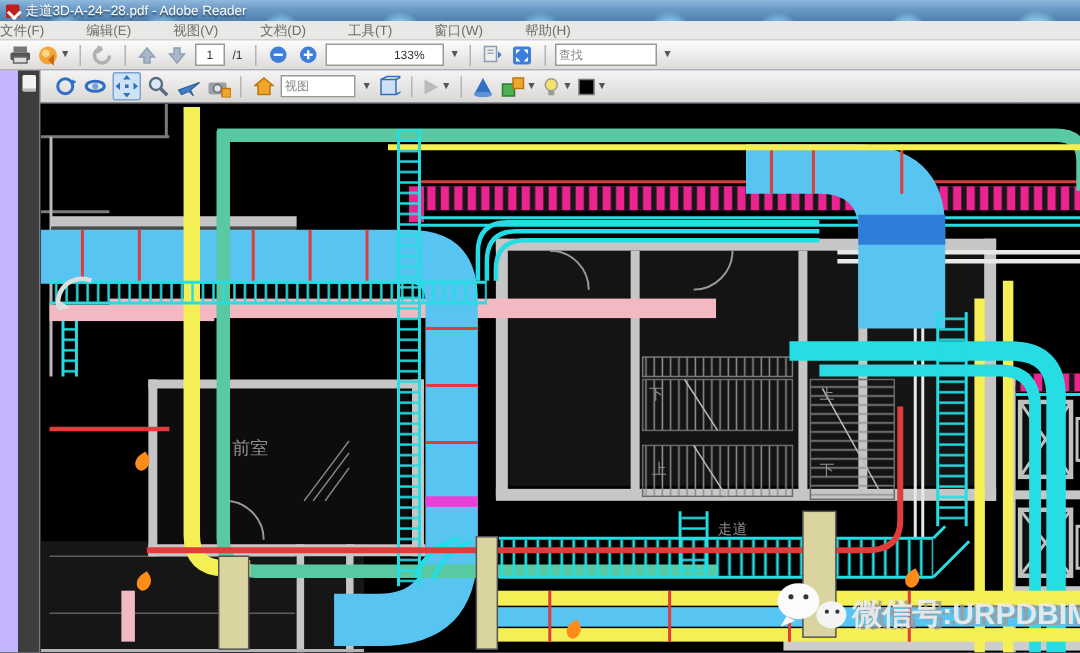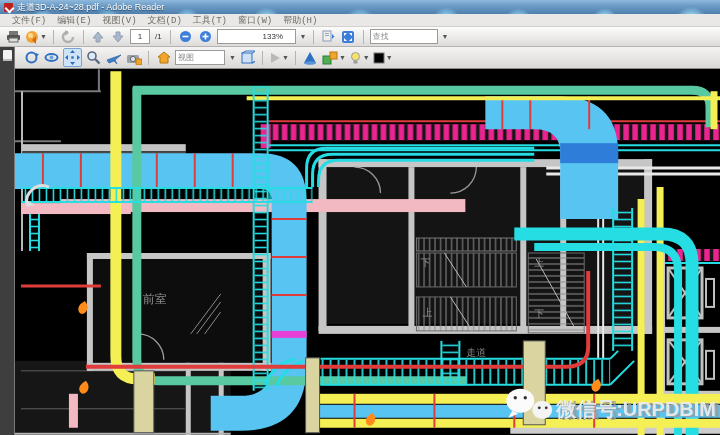--- a/index.html
+++ b/index.html
@@ -19,22 +19,22 @@
       radial-gradient(circle at 84% 150%, rgba(160,230,255,.9) 0 5px, rgba(160,230,255,0) 13px),
       radial-gradient(circle at 96% 170%, rgba(170,235,255,.95) 0 7px, rgba(170,235,255,0) 17px),
       linear-gradient(#8fb9dd 0%,#6d9cc6 40%,#4f7fae 100%);
     }
   .titlebar .apptitle{font-size:9px;color:#fff;text-shadow:0 1px 1px rgba(0,0,0,.5);}
   .pdficon{width:9px;height:9px;background:#c11e1e;border-radius:1px;position:relative;}
   .pdficon:before{content:"";position:absolute;left:2px;top:2px;width:5px;height:5px;
     border-left:2px solid #fff;border-bottom:2px solid #fff;transform:rotate(-45deg);}
 
   
-  .menubar{height:12px;background:#e9e8e6;display:flex;align-items:center;gap:11px;
-    padding-left:12px;font-size:9px;color:#6e6e68;border-bottom:1px solid #d2d1cf;font-family:Liberation Mono, monospace;}
+  .menubar{height:12px;background:#e9e8e6;display:flex;align-items:center;gap:28px;
+    padding-left:0;font-size:9px;color:#6e6e68;border-bottom:1px solid #d2d1cf;}
   .menubar span{cursor:default;}
 
   
   .toolbar{height:19px;background:linear-gradient(#fcfcfb,#dddcda);
     border-bottom:1px solid #b3b2b0;display:flex;align-items:center;gap:3px;padding-left:5px;}
   .toolbar2{height:21px;background:linear-gradient(#f5f4f3,#d9d8d6);
     border-bottom:1px solid #8d8d8b;display:flex;align-items:center;gap:3px;padding-left:8px;}
   .tsep{width:1px;height:14px;background:#b5b4b2;margin:0 3px;}
   .tbtn{display:flex;align-items:center;justify-content:center;height:17px;min-width:17px;
     border-radius:2px;}
@@ -146,21 +146,21 @@
         <rect x="1" y="1" width="12" height="12" rx="2" fill="#3d7edb"></rect>
         <path d="M3,3 l3,0 -3,3 z M11,3 l0,3 -3,-3 z M3,11 l0,-3 3,3 z M11,11 l-3,0 3,-3 z" fill="#fff"></path>
       </svg>
     </div>
     <div class="tsep"></div>
     <input class="box findbox" readonly="" value="查找" style="">
     <span class="caret">▼</span>
   </div>
 
   <div class="mainrow" style="height:389px;flex-direction:column;">
-    <div style="display:flex;height:100%;">
+    <div style="display:flex;height:100%;margin-left:12px;">
       <div class="navstrip">
         <div class="pagesicon"></div>
       </div>
       <div class="rightcol">
         <div class="toolbar2">
           <div class="tbtn">
             <svg width="15" height="15">
               <circle cx="7.5" cy="7.5" r="5" fill="none" stroke="#2f6fc4" stroke-width="2"></circle>
               <path d="M12,3 l3,1.5 -2.7,2 z" fill="#2f6fc4"></path>
             </svg>

